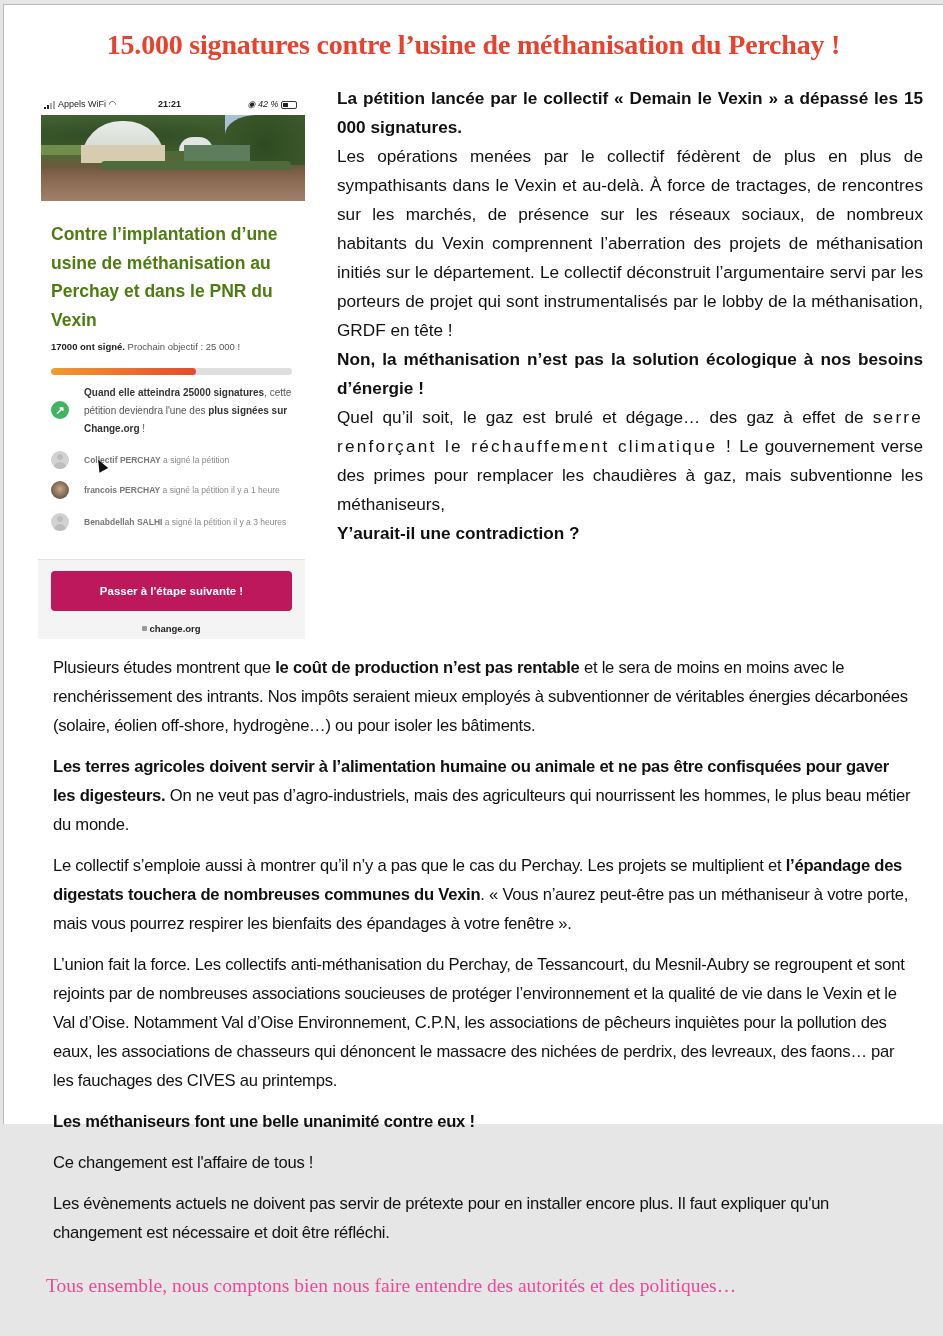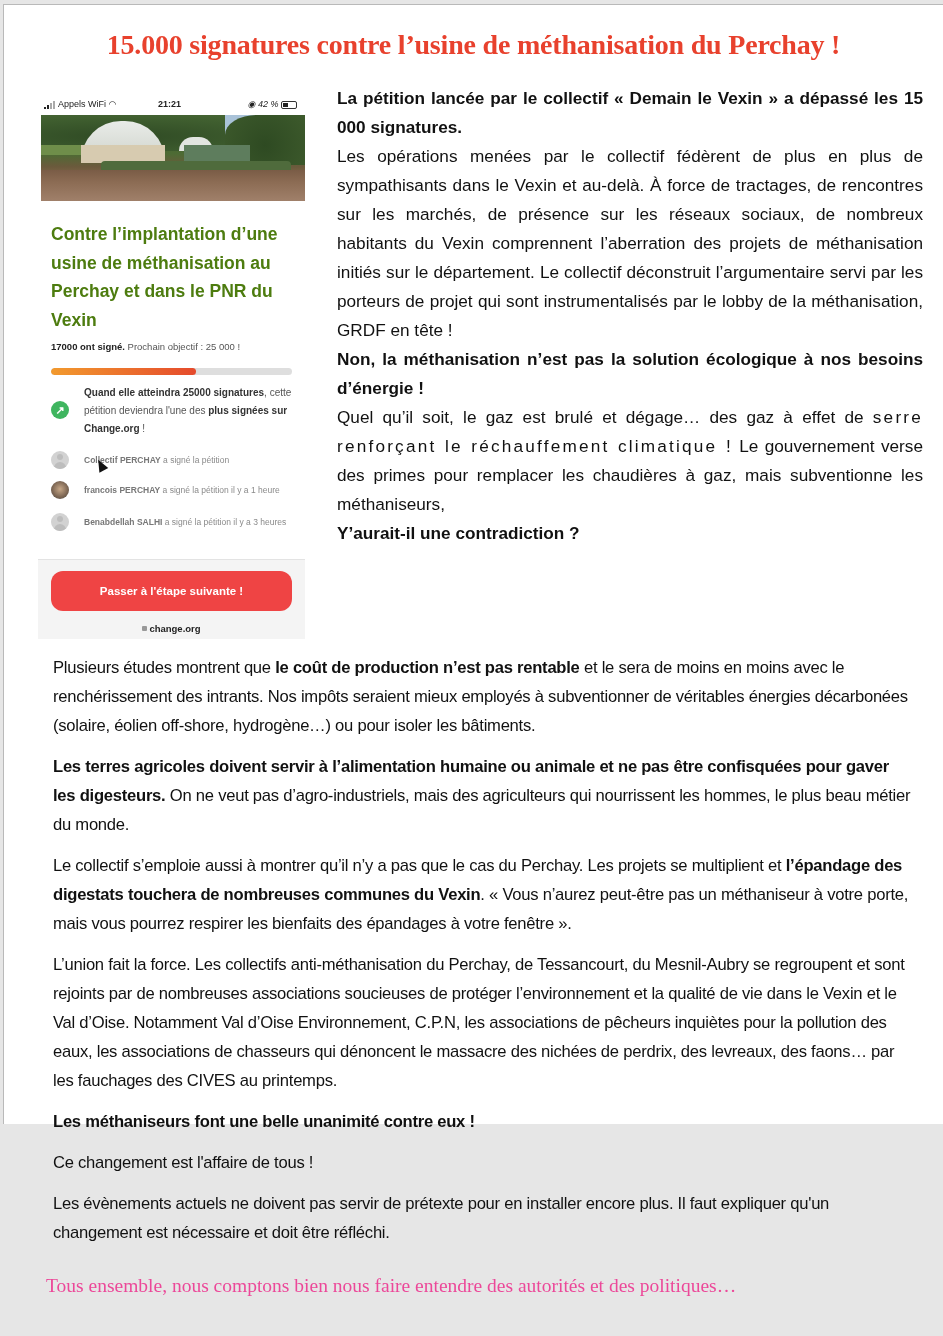--- a/index.html
+++ b/index.html
@@ -83,21 +83,21 @@
   .signer .avatar.photo-av { background: radial-gradient(circle at 50% 45%, #c8a888, #7a6452 60%, #4c4c48); }
   .signer .avatar.photo-av::before, .signer .avatar.photo-av::after { display:none; }
   .signer .label { position: absolute; left: 33px; top: 4px; white-space: nowrap; }
   .signer .label b { color: #777; }
   .signer:nth-child(1) { height: 30px; }
   .cursor { position: absolute; left: 58px; top: 366px; width: 0; height: 0;
     border-left: 5px solid transparent; border-right: 5px solid transparent; border-bottom: 12px solid #111; transform: rotate(-28deg); }
   .bottom-bar { position: absolute; left: 0; top: 466px; width: 100%; height: 80px; background: #f4f4f4; border-top: 1px solid #e3e3e3; }
   .next-button {
     position: absolute; left: 13px; top: 478px; width: 241px; height: 40px;
-    background: #ef4444; border-radius: 12px; color: #fff; border: none;
+    background: #be185d; border-radius: 4px; color: #fff; border: none;
     font-family: "Liberation Sans", sans-serif; font-size: 11.5px; font-weight: bold;
   }
   .url { position: absolute; left: 0; width: 100%; top: 530px; text-align: center; font-size: 9.5px; color: #222; font-weight: bold; }
   .lock-icon { display: inline-block; width: 5px; height: 5px; background: #999; border-radius: 1px; margin-right: 2px; vertical-align: middle; position: relative; top: -1px; }
 
   
   .right-col {
     position: absolute; left: 333px; top: 79px; width: 586px;
     font-family: "Liberation Sans", sans-serif; font-size: 17.2px; line-height: 29px;
     color: #111; text-align: justify;

